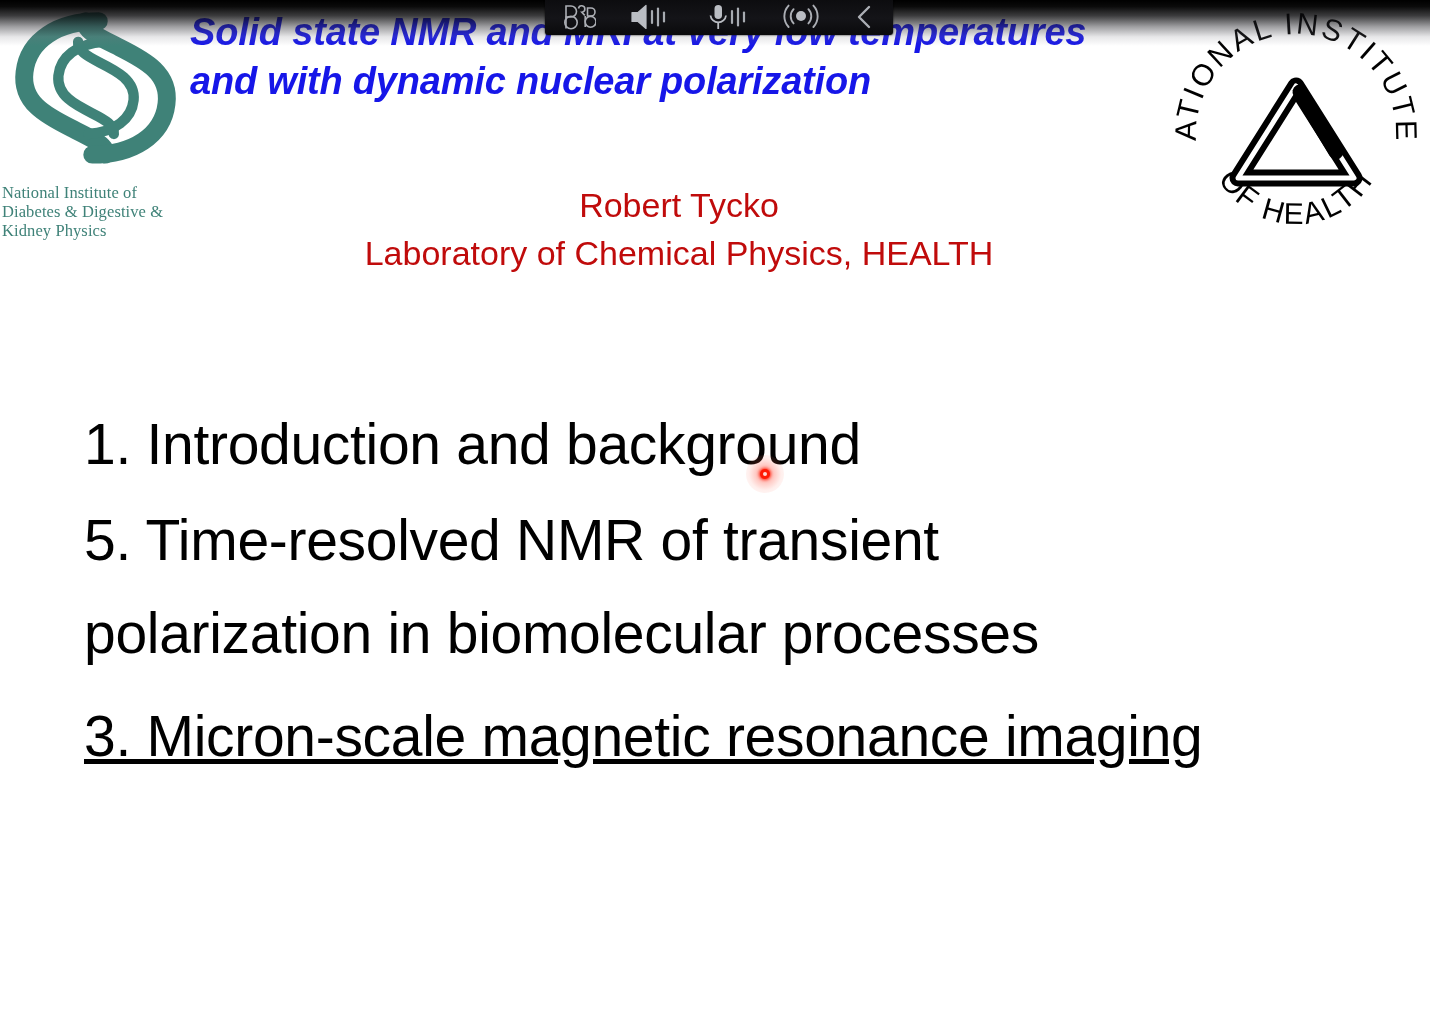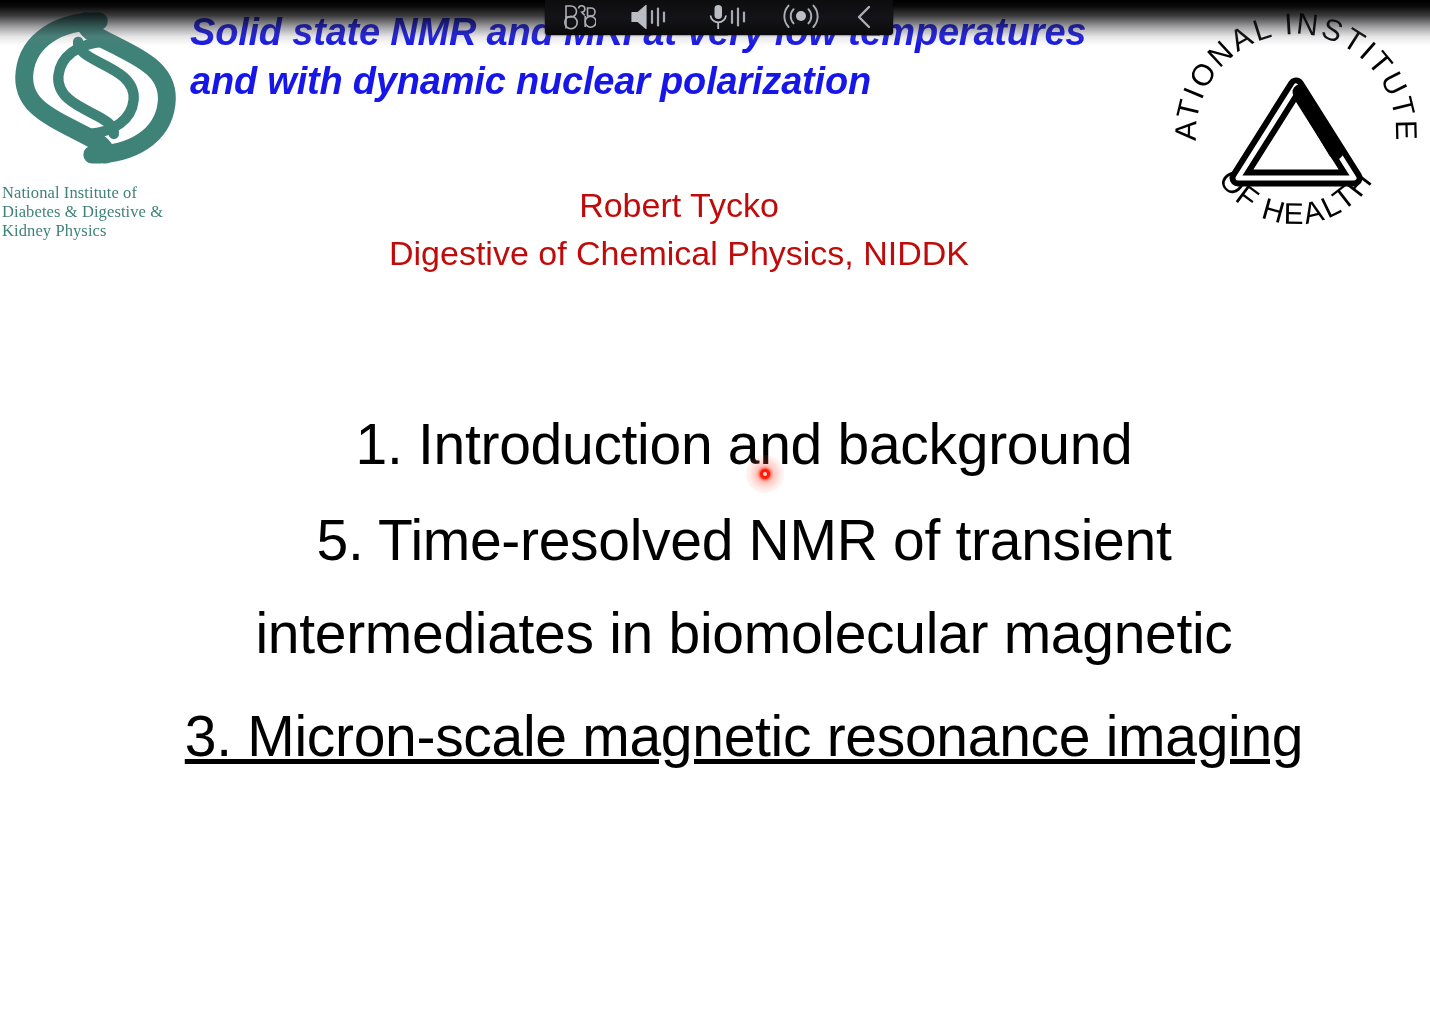--- a/index.html
+++ b/index.html
@@ -131,21 +131,20 @@
     white-space: nowrap;
   }
 
   
   .outline {
     position: absolute;
     left: 84px;
     top: 398px;
     width: 1320px;
     z-index: 2;
-    text-align: center;
   }
   .outline-item {
     color: #000000;
     font-family: "Liberation Sans Narrow", "Liberation Sans", sans-serif;
     font-weight: normal;
     font-size: 57px;
     line-height: 93px;
     letter-spacing: -0.3px;
   }
   .outline-item.two { margin-top: 3px; }
@@ -240,28 +239,28 @@
     </svg>
   </div>
 
   <div class="title-block">
     <div class="title-line">Solid state NMR and MRI at very low temperatures</div>
     <div class="title-line">and with dynamic nuclear polarization</div>
   </div>
 
   <div class="author-block">
     <div class="author-line">Robert Tycko</div>
-    <div class="author-line">Digestive of Chemical Physics, NIDDK</div>
+    <div class="author-line">Laboratory of Chemical Physics, HEALTH</div>
   </div>
 
   <div class="outline">
     <div class="outline-item one">1. Introduction and background</div>
     <div class="outline-item two">
       <div>5. Time-resolved NMR of transient</div>
-      <div>intermediates in biomolecular magnetic</div>
+      <div>polarization in biomolecular processes</div>
     </div>
     <div class="outline-item three">3. Micron-scale magnetic resonance imaging</div>
   </div>
 
   <div class="top-gradient"></div>
 
   <div class="osd-toolbar">
 
     <div class="osd-item">
       <svg width="34" height="28" viewBox="0 0 34 28">

